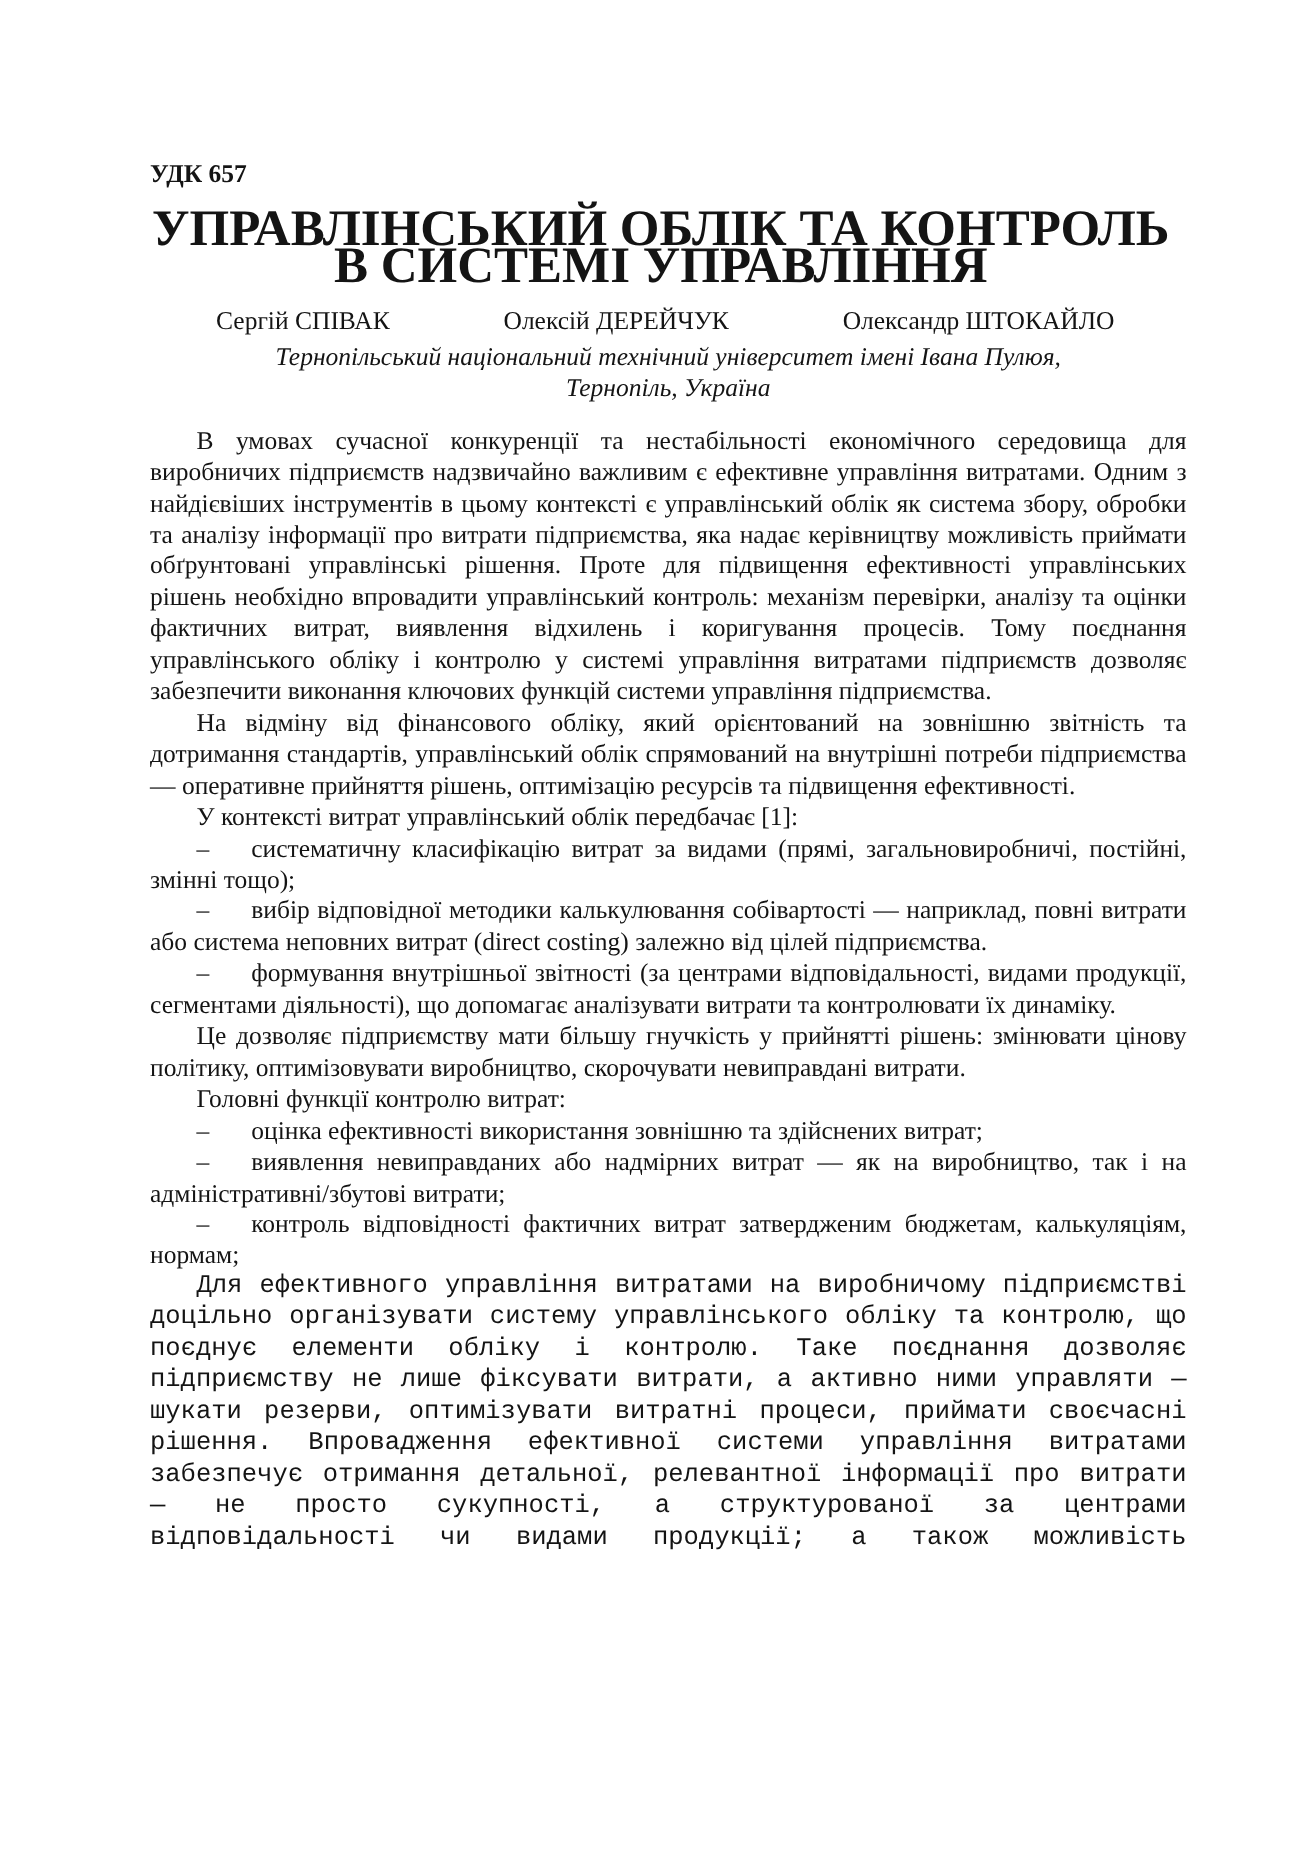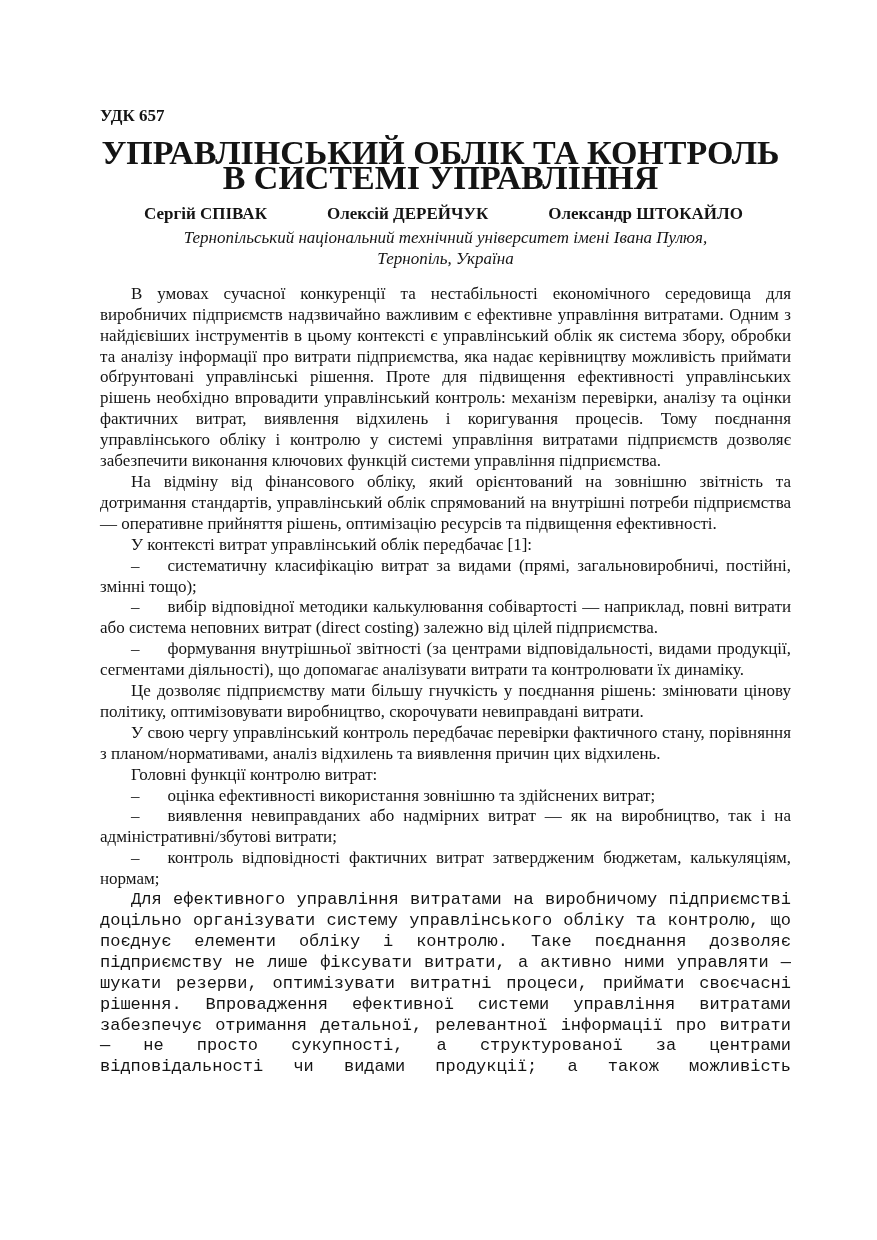--- a/index.html
+++ b/index.html
@@ -27,21 +27,21 @@
   }
   .title {
     font-weight: bold;
     text-align: center;
     line-height: 25px;
     margin: 0 10px 14px 0;
   }
   .authors-row {
     display: flex;
     justify-content: space-between;
-    font-weight: bold;
+    font-weight: normal;
     padding: 0 48px 0 44px;
     margin: 0 0 2px 0;
     white-space: nowrap;
     text-align: right;
   }
   .affiliation {
     font-style: italic;
     text-align: center;
     line-height: 21px;
     margin: 0 0 15px 0;
@@ -92,22 +92,21 @@
 
   <div class="body">
     <p class="body-p">В умовах сучасної конкуренції та нестабільності економічного середовища для виробничих підприємств надзвичайно важливим є ефективне управління витратами. Одним з найдієвіших інструментів в цьому контексті є управлінський облік як система збору, обробки та аналізу інформації про витрати підприємства, яка надає керівництву можливість приймати обґрунтовані управлінські рішення. Проте для підвищення ефективності управлінських рішень необхідно впровадити управлінський контроль: механізм перевірки, аналізу та оцінки фактичних витрат, виявлення відхилень і коригування процесів. Тому поєднання управлінського обліку і контролю у системі управління витратами підприємств дозволяє забезпечити виконання ключових функцій системи управління підприємства.</p>
     <p class="body-p">На відміну від фінансового обліку, який орієнтований на зовнішню звітність та дотримання стандартів, управлінський облік спрямований на внутрішні потреби підприємства — оперативне прийняття рішень, оптимізацію ресурсів та підвищення ефективності.</p>
     <p class="body-p">У контексті витрат управлінський облік передбачає [1]:</p>
 
     <p class="body-li"><span class="li-dash">–</span><span class="li-gap"></span><span>систематичну класифікацію витрат за видами (прямі, загальновиробничі, постійні, змінні тощо);</span></p>
     <p class="body-li"><span class="li-dash">–</span><span class="li-gap"></span><span>вибір відповідної методики калькулювання собівартості — наприклад, повні витрати або система неповних витрат (direct costing) залежно від цілей підприємства.</span></p>
     <p class="body-li"><span class="li-dash">–</span><span class="li-gap"></span><span>формування внутрішньої звітності (за центрами відповідальності, видами продукції, сегментами діяльності), що допомагає аналізувати витрати та контролювати їх динаміку.</span></p>
 
-    <p class="body-p">Це дозволяє підприємству мати більшу гнучкість у поєднання рішень: змінювати цінову політику, оптимізовувати виробництво, скорочувати невиправдані витрати.</p>
-    <p class="body-p">У свою чергу управлінський контроль передбачає перевірки фактичного стану, порівняння з планом/нормативами, аналіз відхилень та виявлення причин цих відхилень.</p>
+    <p class="body-p">Це дозволяє підприємству мати більшу гнучкість у прийнятті рішень: змінювати цінову політику, оптимізовувати виробництво, скорочувати невиправдані витрати.</p>
     <p class="body-p">Головні функції контролю витрат:</p>
 
     <p class="body-li"><span class="li-dash">–</span><span class="li-gap"></span><span>оцінка ефективності використання зовнішню та здійснених витрат;</span></p>
     <p class="body-li"><span class="li-dash">–</span><span class="li-gap"></span><span>виявлення невиправданих або надмірних витрат — як на виробництво, так і на адміністративні/збутові витрати;</span></p>
     <p class="body-li"><span class="li-dash">–</span><span class="li-gap"></span><span>контроль відповідності фактичних витрат затвердженим бюджетам, калькуляціям, нормам;</span></p>
 
     <p class="body-p continues">Для ефективного управління витратами на виробничому підприємстві доцільно організувати систему управлінського обліку та контролю, що поєднує елементи обліку і контролю. Таке поєднання дозволяє підприємству не лише фіксувати витрати, а активно ними управляти — шукати резерви, оптимізувати витратні процеси, приймати своєчасні рішення. Впровадження ефективної системи управління витратами забезпечує отримання детальної, релевантної інформації про витрати — не просто сукупності, а структурованої за центрами відповідальності чи видами продукції; а також можливість</p>
   </div>
 
   <div class="page-number">21</div>

